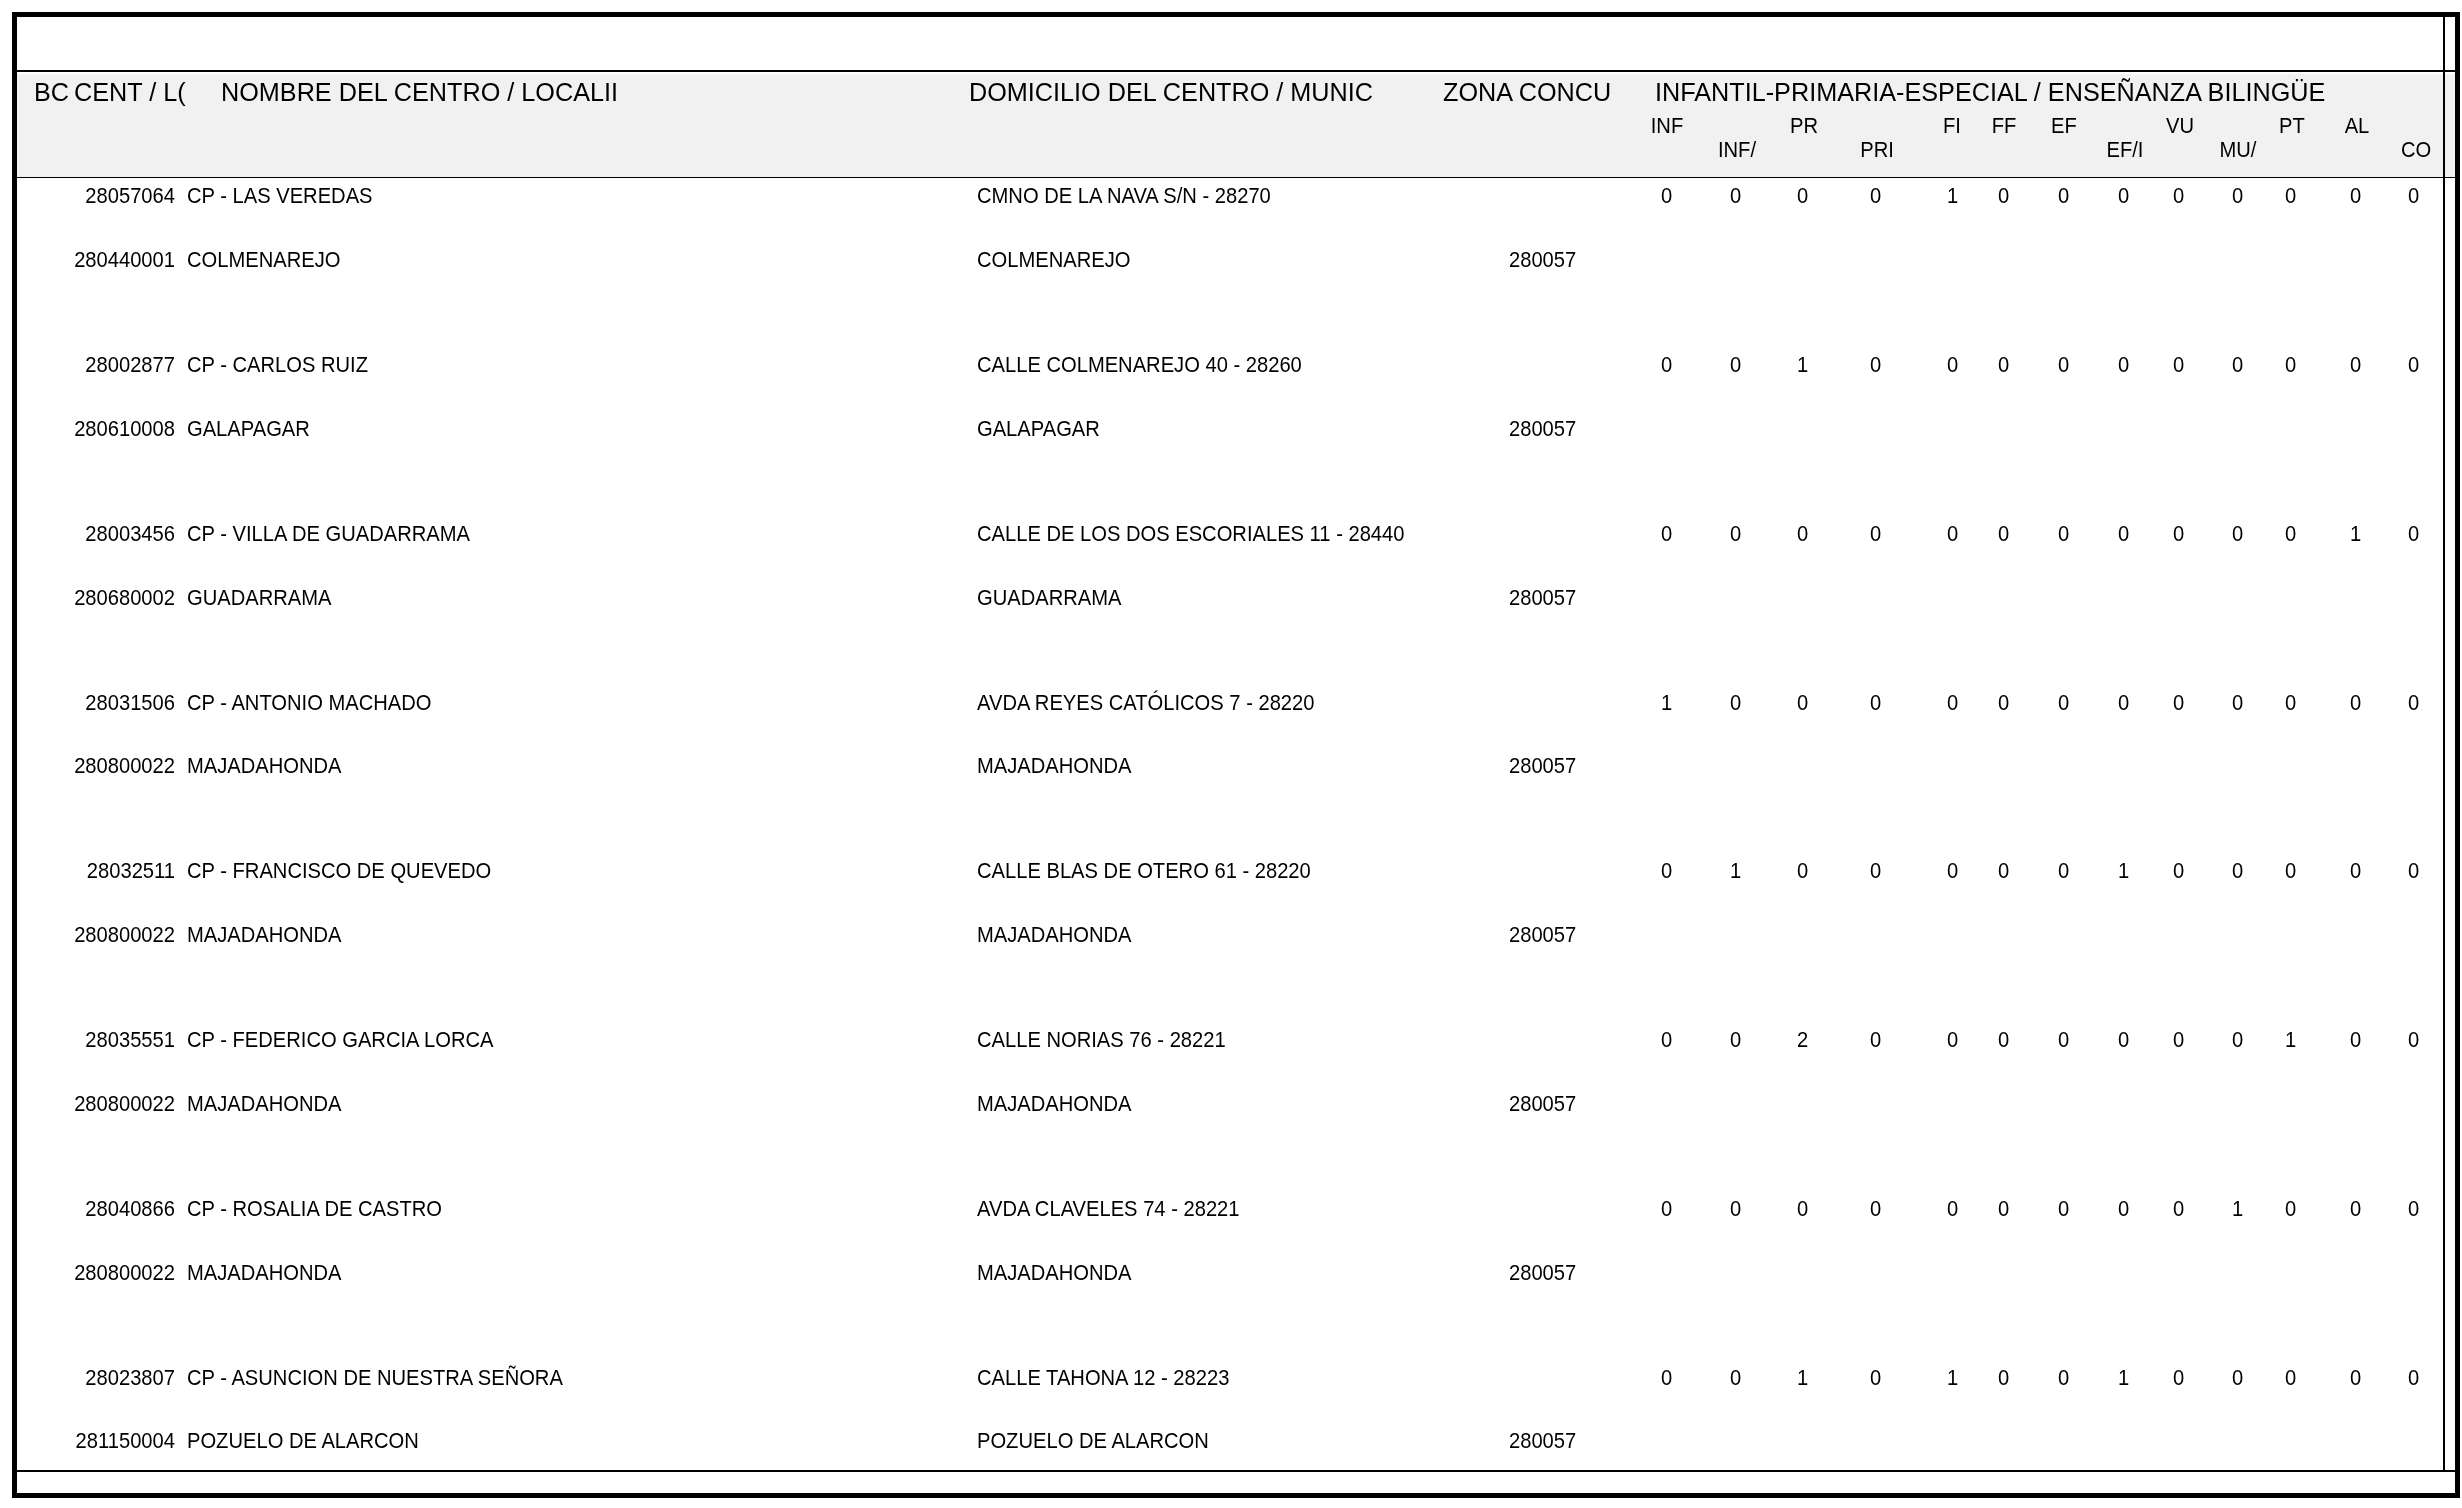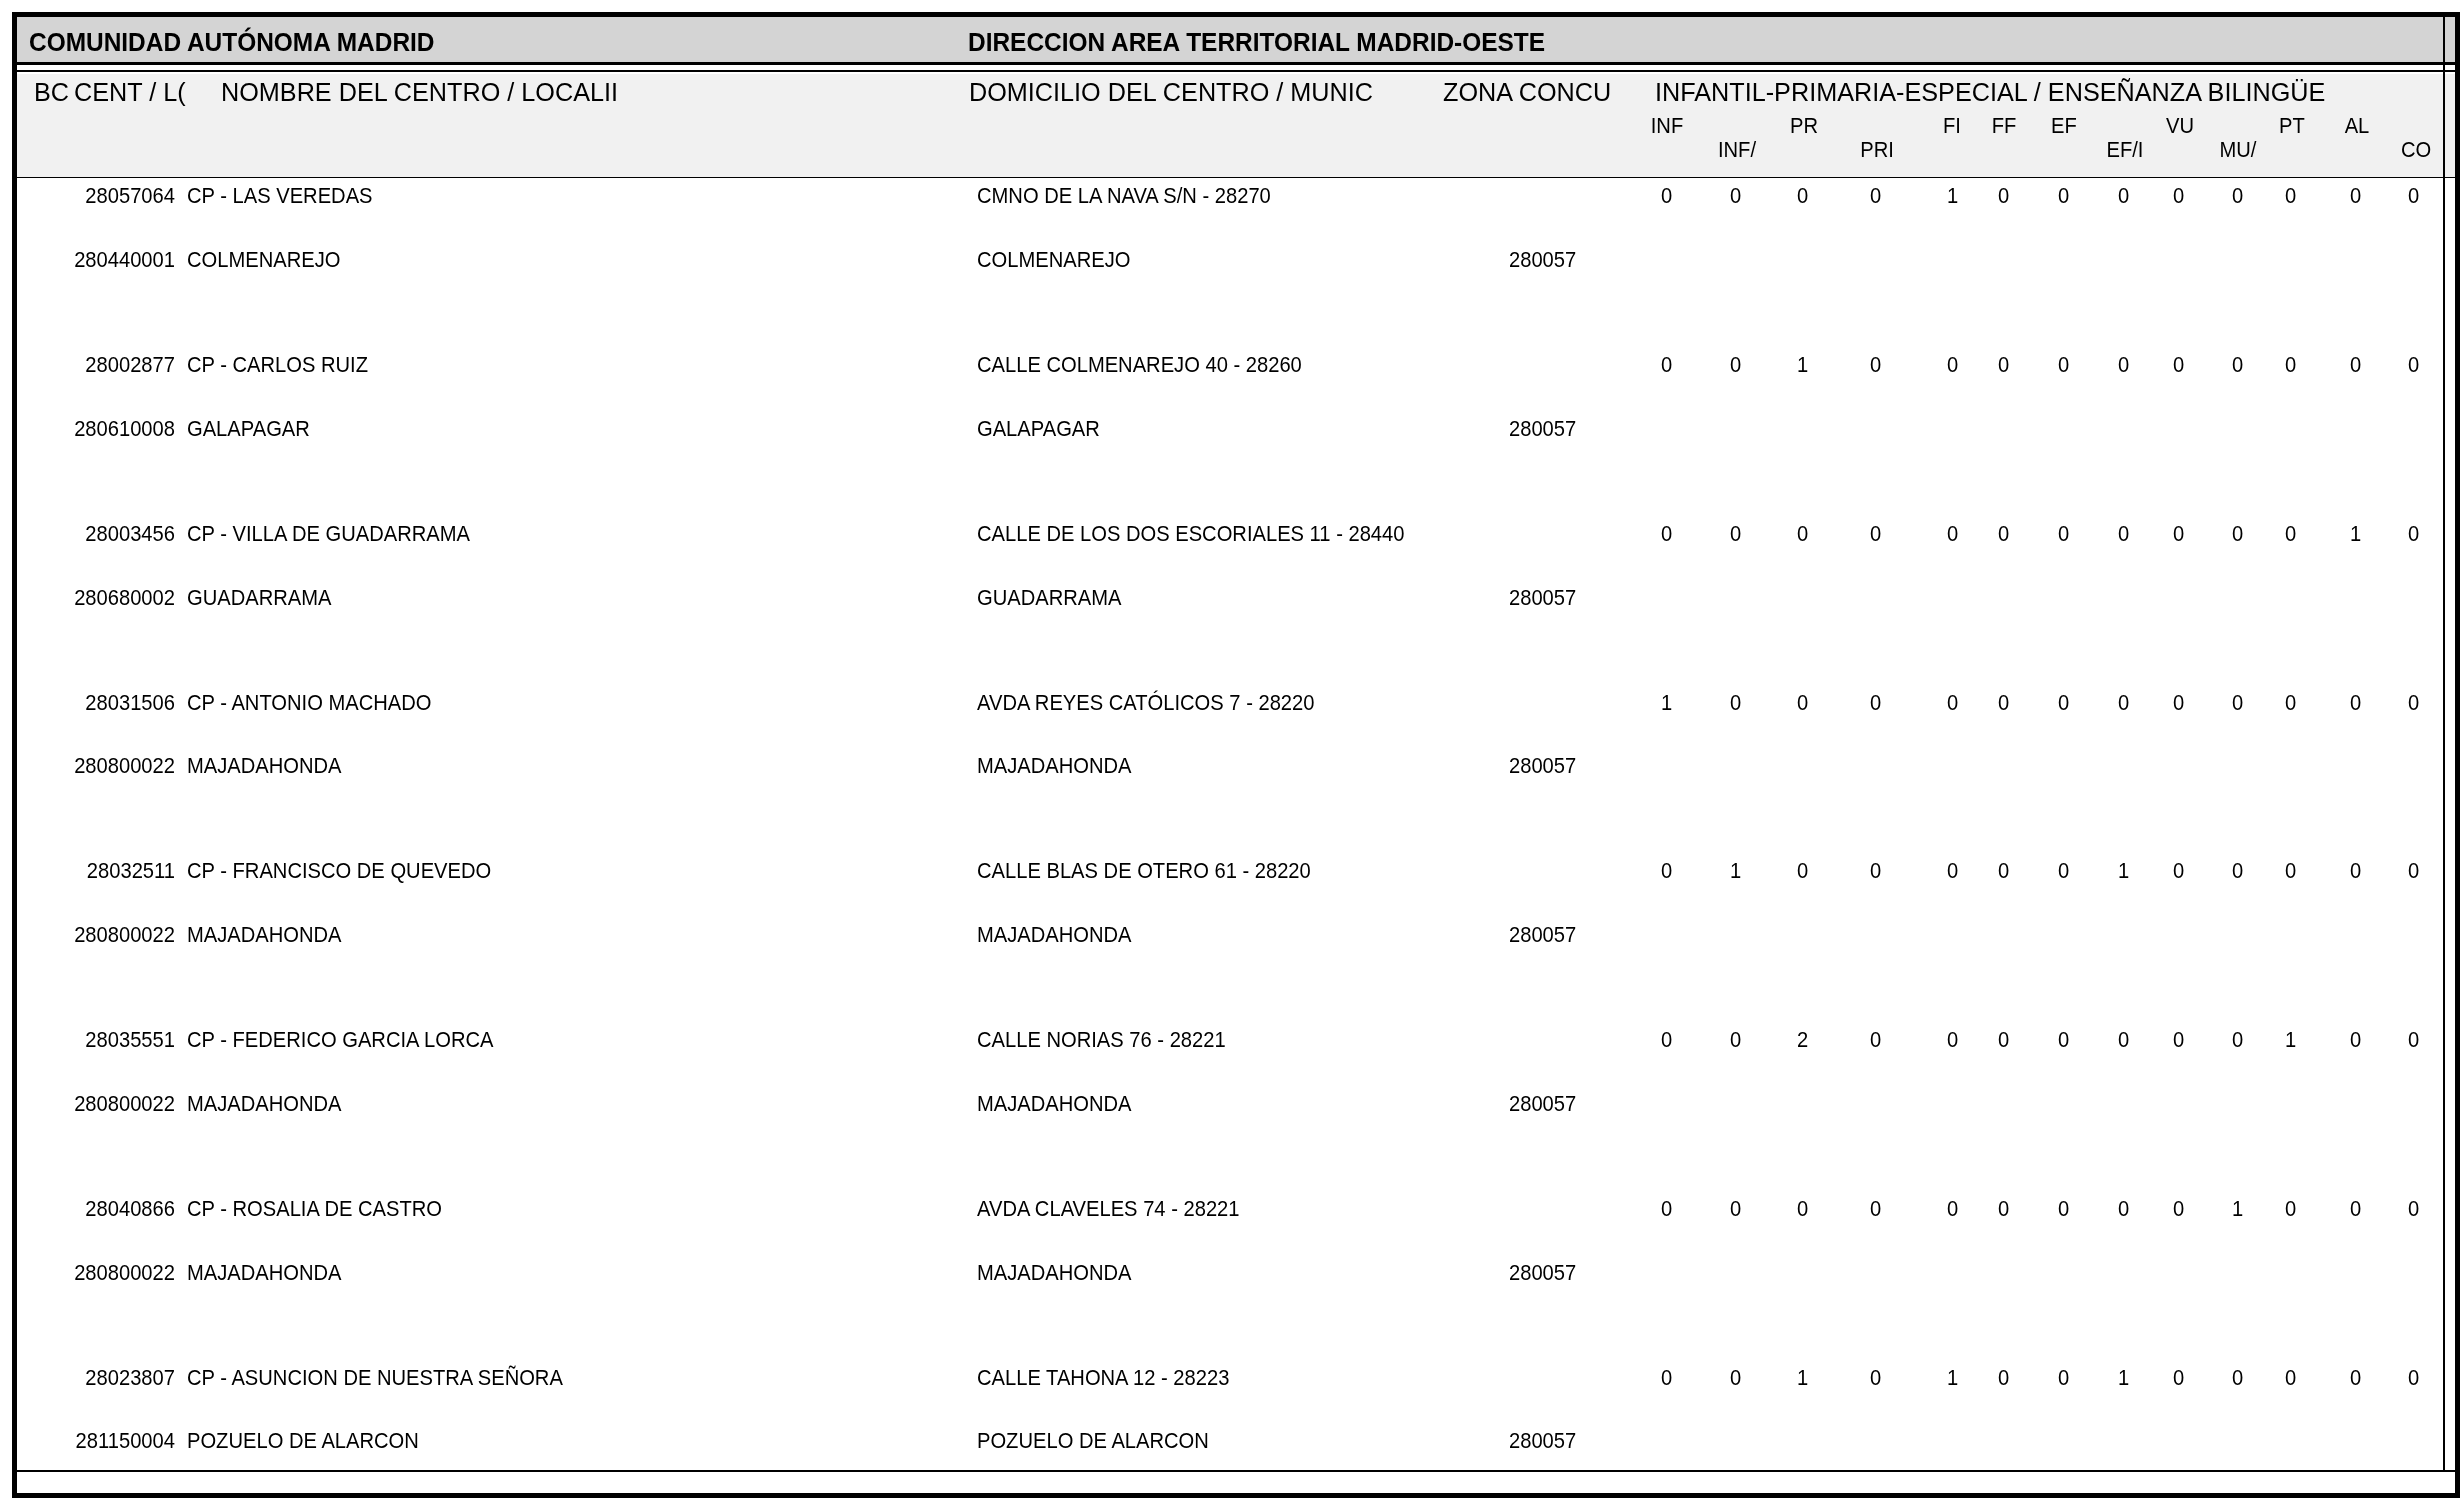--- a/index.html
+++ b/index.html
@@ -13,24 +13,20 @@
   .sub{position:absolute;width:86px;text-align:center;font-size:22.4px;line-height:26px;white-space:nowrap;transform:scaleX(0.9);transform-origin:50% 50%;}
   .ltext{position:absolute;font-size:22.4px;line-height:27.6px;white-space:nowrap;transform:scaleX(0.9);transform-origin:0 50%;}
   .rcell{position:absolute;left:3.4px;width:155px;text-align:right;font-size:22.4px;line-height:27.6px;white-space:nowrap;transform:scaleX(0.9);transform-origin:100% 50%;}
   .digit{position:absolute;width:69px;text-align:center;font-size:22.4px;line-height:27.6px;transform:scaleX(0.9);transform-origin:50% 50%;}
 </style>
 </head>
 <body>
 
 <div class="frame">
 
-  <div class="band">
-    <span class="band-text" style="left:12px;">COMUNIDAD AUTÓNOMA MADRID</span>
-    <span class="band-text" style="left:951px;">DIRECCION AREA TERRITORIAL MADRID-OESTE</span>
-  </div>
 
   <div class="thinline" style="left:0;top:53px;width:100%;height:1.7px;"></div>
 
   <div class="colhead"></div>
   <span class="hdr" style="left:17px;">BC</span>
   <span class="hdr" style="left:57px;">CENT / L(</span>
   <span class="hdr" style="left:204px;">NOMBRE DEL CENTRO / LOCALII</span>
   <span class="hdr" style="left:952px;">DOMICILIO DEL CENTRO / MUNIC</span>
   <span class="hdr" style="left:1426px;">ZONA CONCU</span>
   <span class="hdr" style="left:1638px;">INFANTIL-PRIMARIA-ESPECIAL / ENSEÑANZA BILINGÜE</span>

